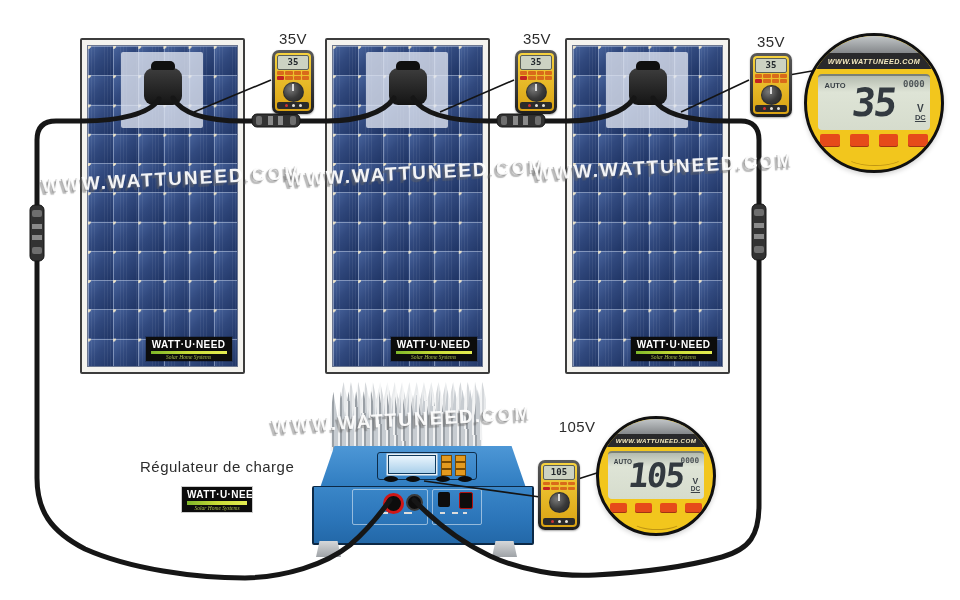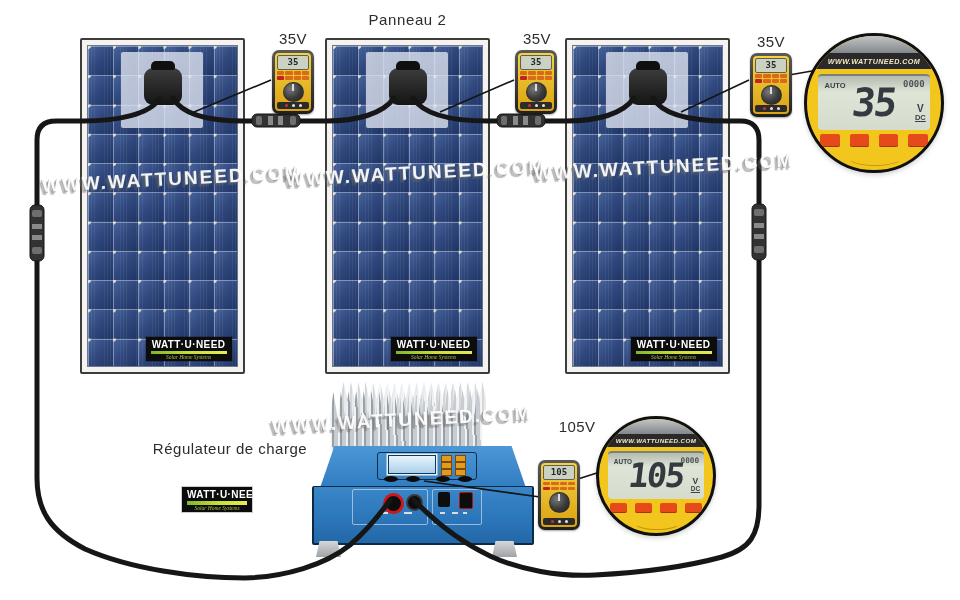--- a/index.html
+++ b/index.html
@@ -3,21 +3,21 @@
 <meta charset="utf-8">
 <style>
   html,body{margin:0;padding:0;background:#fff;}
   .canvas{position:relative;width:960px;height:600px;background:#fff;overflow:hidden;
           font-family:"Liberation Sans",sans-serif;}
 
   
   .panel-label{position:absolute;top:11px;width:165px;text-align:center;
                font-size:15px;color:#2d2d2d;letter-spacing:.6px;}
   .vlabel{position:absolute;width:70px;text-align:center;font-size:15px;color:#2d2d2d;letter-spacing:.4px;}
-  .reg-label{position:absolute;left:140px;top:440px;width:180px;text-align:center;
+  .reg-label{position:absolute;left:140px;top:458px;width:180px;
              font-size:15px;color:#2d2d2d;letter-spacing:.5px;}
 
   
   .panel{position:absolute;top:38px;width:165px;height:336px;box-sizing:border-box;
          background:#f4f3ef;border:2px solid #3c3c3c;border-radius:2px;padding:5px;}
   .cells{position:relative;width:100%;height:100%;box-sizing:border-box;border:1px solid #6b7690;
          background-color:#24386b;
          background-image:
            radial-gradient(circle at 0 0,#ece4cb 0,#ece4cb 2.6px,rgba(236,228,203,0) 3.4px),
            repeating-linear-gradient(90deg,rgba(184,198,224,.55) 0 1px,transparent 1px 25.17px),
@@ -133,21 +133,20 @@
   .dmm,.wun.standalone,.reg-label{z-index:4}
   .wm{z-index:5}
   .callout{z-index:6}
   .panel-label,.vlabel{z-index:7}
 </style>
 </head>
 <body>
 
 <div class="canvas">
 
-  <div class="panel-label" style="left:325px">Panneau 2</div>
 
   <div class="panel" style="left:80px">
     <div class="cells">
       <div class="jb-bg"></div>
       <div class="junction"></div>
       <div class="wun in-panel">
         <div class="t">WATT·U·NEED</div>
         <div class="bar"></div>
         <div class="s">Solar Home Systems</div>
       </div>

